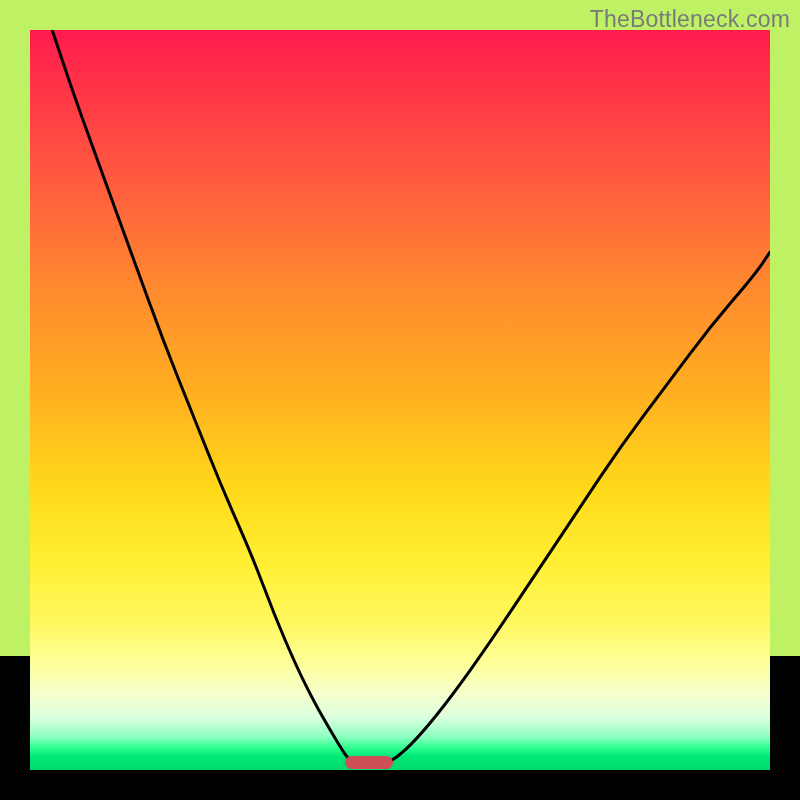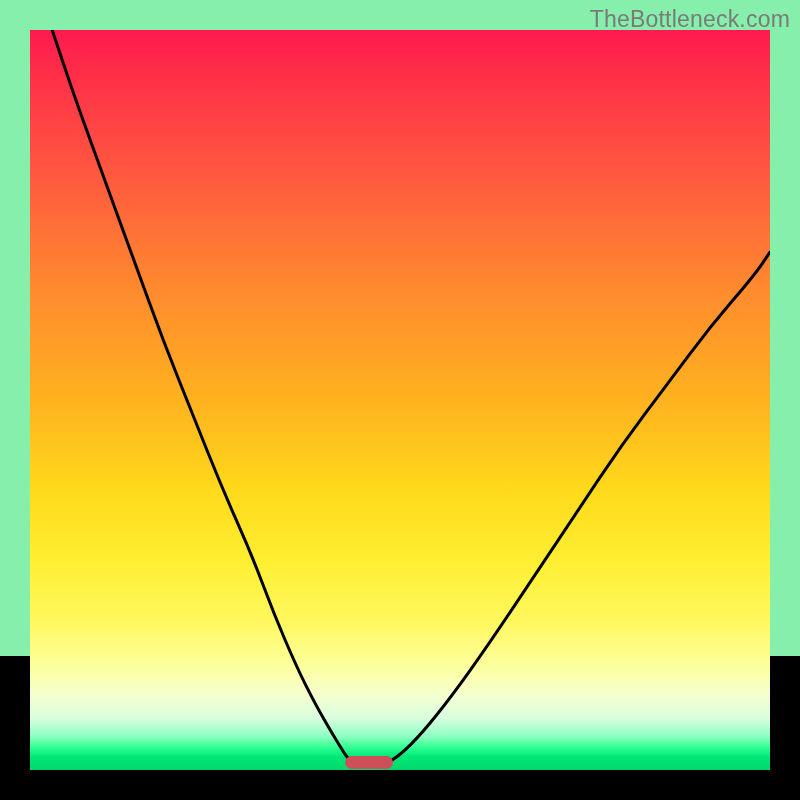--- a/index.html
+++ b/index.html
@@ -9,21 +9,21 @@
     height: 800px;
     background: #000;
     overflow: hidden;
     font-family: Arial, Helvetica, sans-serif;
   }
   .frame {
     position: absolute;
     left: 0; top: 0;
     width: 800px;
     height: 656px;
-    background: #86efac;
+    background: #bef264;
   }
   .plot {
     position: absolute;
     left: 30px;
     top: 30px;
     width: 740px;
     height: 740px;
     
     background: linear-gradient(to bottom,
       #ff1a4d 0%,

